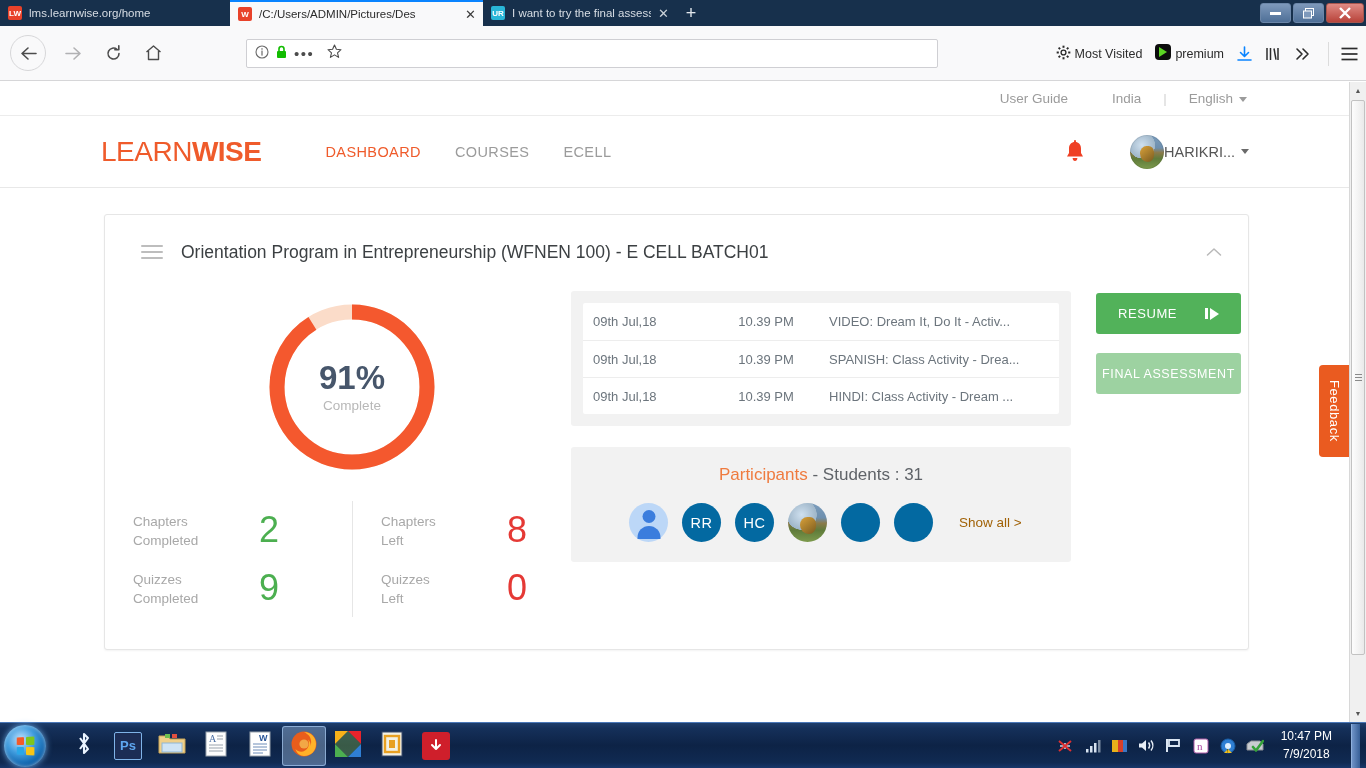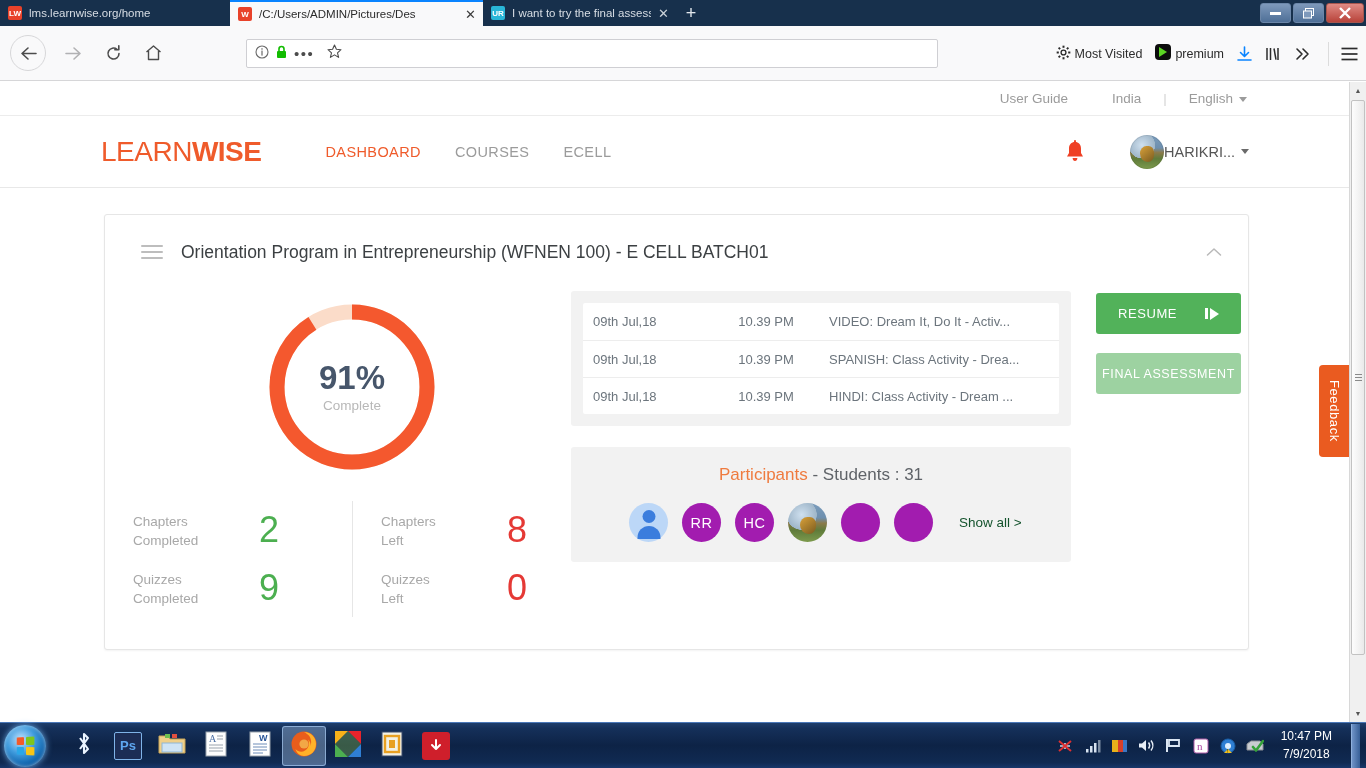--- a/index.html
+++ b/index.html
@@ -171,37 +171,37 @@
   .panel-title .orange { color:#ef7b3f; }
   .act-table { background:#fff; border-radius:2px; }
   .act-row { display:flex; align-items:center; height:37px; padding:0 10px; border-top:1px solid #ededed; }
   .act-row:first-child { border-top:none; }
   .act-row .d { width:118px; text-align:left; font-size:13px; color:#6c757d; }
   .act-row .t { width:110px; text-align:center; font-size:13px; color:#6c757d; }
   .act-row .n { flex:1; font-size:13px; color:#6c757d; padding-left:8px;
      white-space:nowrap; overflow:hidden; text-overflow:ellipsis;}
 
   .people { display:flex; align-items:center; gap:14px; padding:6px 0 8px 46px; }
-  .pav { width:39px;height:39px;border-radius:50%; background:#a21caf;
+  .pav { width:39px;height:39px;border-radius:50%; background:#0369a1;
      display:flex;align-items:center;justify-content:center;
      color:#fff; font-size:14.5px; letter-spacing:0.5px;}
   .pav.blue { background:#bcd7f7; position:relative; }
   .pav.blue::before{content:"";position:absolute;left:50%;top:7px;transform:translateX(-50%);
      width:13px;height:13px;border-radius:50%;background:#3b7ddd;}
   .pav.blue::after{content:"";position:absolute;left:50%;bottom:3px;transform:translateX(-50%);
      width:23px;height:13px;border-radius:12px 12px 0 0;background:#3b7ddd;}
   .pav.photo {
     background:
       radial-gradient(circle at 35% 30%, #cfe0ef 0%, #9fb6c9 40%, transparent 41%),
       linear-gradient(#7b9dbd 0%, #6e8fae 38%, #8a7a4a 52%, #5f7b3a 70%, #7d9a4d 100%);
     position:relative; overflow:hidden;
   }
   .pav.photo::after{ content:""; position:absolute; left:30%; top:35%; width:42%; height:45%;
     background:linear-gradient(140deg,#d9a13a,#7a5b20); border-radius:48% 40% 45% 55%; }
-  .showall { font-size:13.5px; color:#14532d; margin-left:12px; }
+  .showall { font-size:13.5px; color:#a16207; margin-left:12px; }
 
   .col-actions { flex:0 0 170px; width:170px; padding-left:25px; padding-top:2px;}
   .btn {
     display:flex; align-items:center; justify-content:center;
     height:41px; border-radius:3px; color:#fff; font-size:13px; letter-spacing:0.6px;
   }
   .btn.resume { background:#52b25a; gap:28px; }
   .btn.final { background:#9dd2a1; margin-top:19px; font-size:12.5px; }
   .play { display:flex; align-items:center; gap:2px; }
   .play .bar { width:3px;height:11px;background:#fff; }

